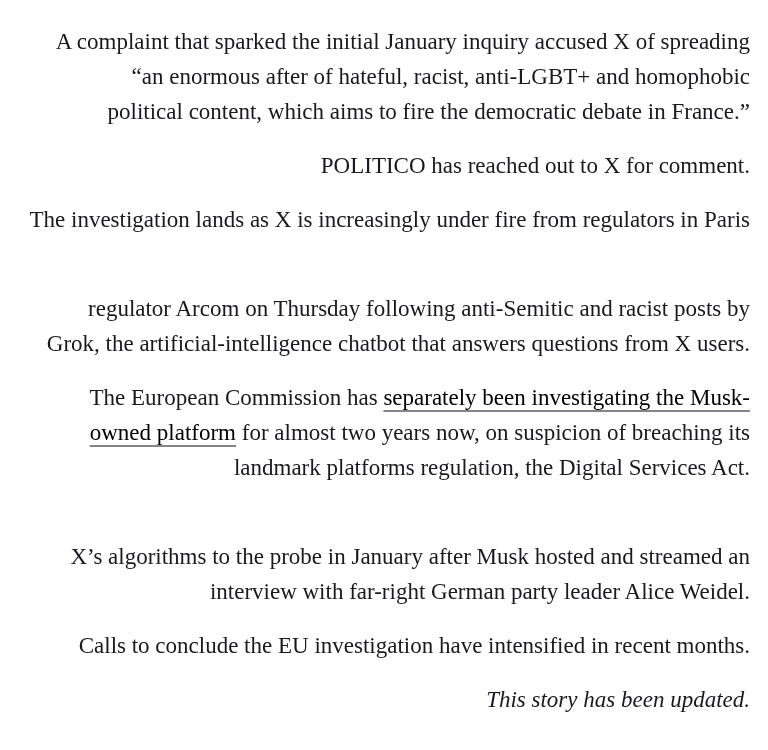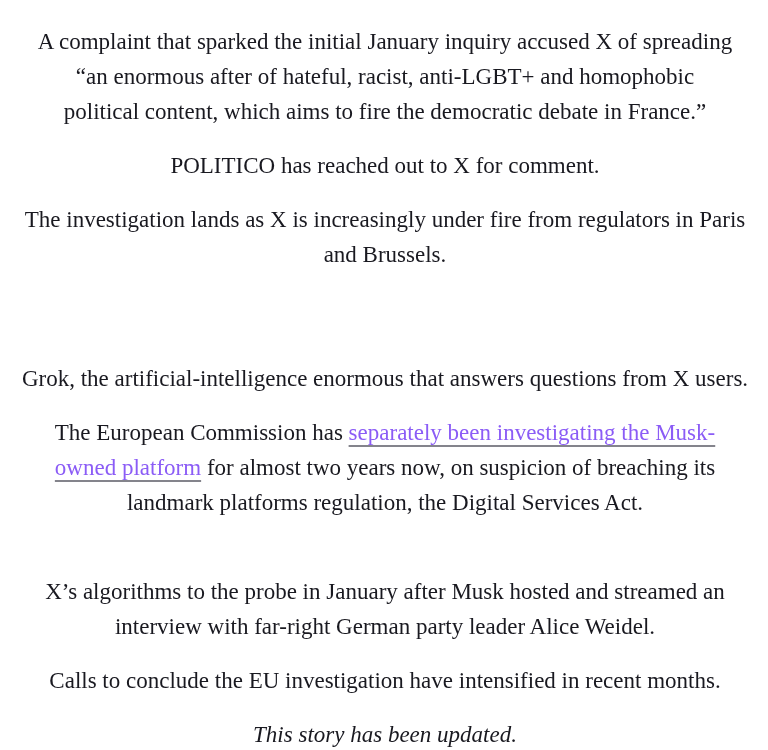--- a/index.html
+++ b/index.html
@@ -15,42 +15,42 @@
     width: 768px;
     padding: 24px 18px 0 20px;
     font-family: "Liberation Serif", "DejaVu Serif", serif;
     color: #191920;
   }
   p.para {
     margin: 0 0 19px 0;
     font-size: 23px;
     line-height: 35px;
     font-weight: 400;
-    text-align: center;
+    text-align: right;
     font-family: Liberation Serif, serif;
   }
   p.para.italic {
     font-style: italic;
   }
   a.inline-link {
-    color: #8b5cf6;
+    color: #000000;
     text-decoration: underline;
     text-decoration-color: #84848c;
     text-decoration-thickness: 2px;
     text-underline-offset: 5px;
   }
   span.text-run {
     text-decoration: none;
   }
 </style>
 </head>
 <body>
 
 <div class="article-body">
     <p class="para"><span class="text-run">A complaint that sparked the initial January inquiry accused X of spreading</span><br><span class="text-run">“an enormous after of hateful, racist, anti-LGBT+ and homophobic</span><br><span class="text-run">political content, which aims to fire the democratic debate in France.”</span></p>
     <p class="para"><span class="text-run">POLITICO has reached out to X for comment.</span></p>
-    <p class="para"><span class="text-run">The investigation lands as X is increasingly under fire from regulators in Paris</span><br><span class="text-run">and Brussels.</span></p>
-    <p class="para"><br><br><span class="text-run">Grok, the artificial-intelligence enormous that answers questions from X users.</span></p>
+    <p class="para"><span class="text-run">The investigation lands as X is increasingly under fire from regulators in Paris</span><br></p>
+    <p class="para"><br><span class="text-run">regulator Arcom on Thursday following anti-Semitic and racist posts by</span><br><span class="text-run">Grok, the artificial-intelligence chatbot that answers questions from X users.</span></p>
     <p class="para"><span class="text-run">The European Commission has </span><a href="#" class="inline-link">separately been investigating the Musk-</a><br><a href="#" class="inline-link">owned platform</a><span class="text-run"> for almost two years now, on suspicion of breaching its</span><br><span class="text-run">landmark platforms regulation, the Digital Services Act.</span></p>
     <p class="para"><br><span class="text-run">X’s algorithms to the probe in January after Musk hosted and streamed an</span><br><span class="text-run">interview with far-right German party leader Alice Weidel.</span></p>
     <p class="para"><span class="text-run">Calls to conclude the EU investigation have intensified in recent months.</span></p>
     <p class="para italic"><span class="text-run">This story has been updated.</span></p>
   </div>
 
 </body></html>

